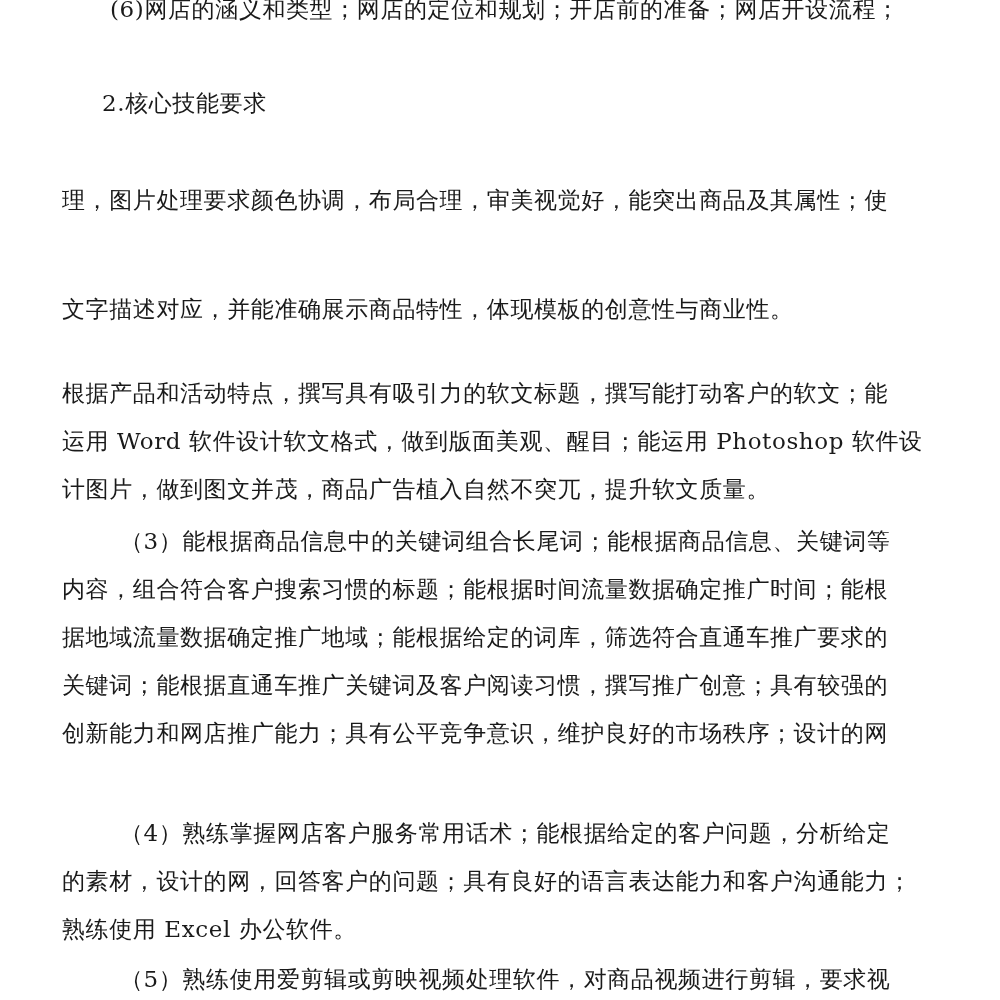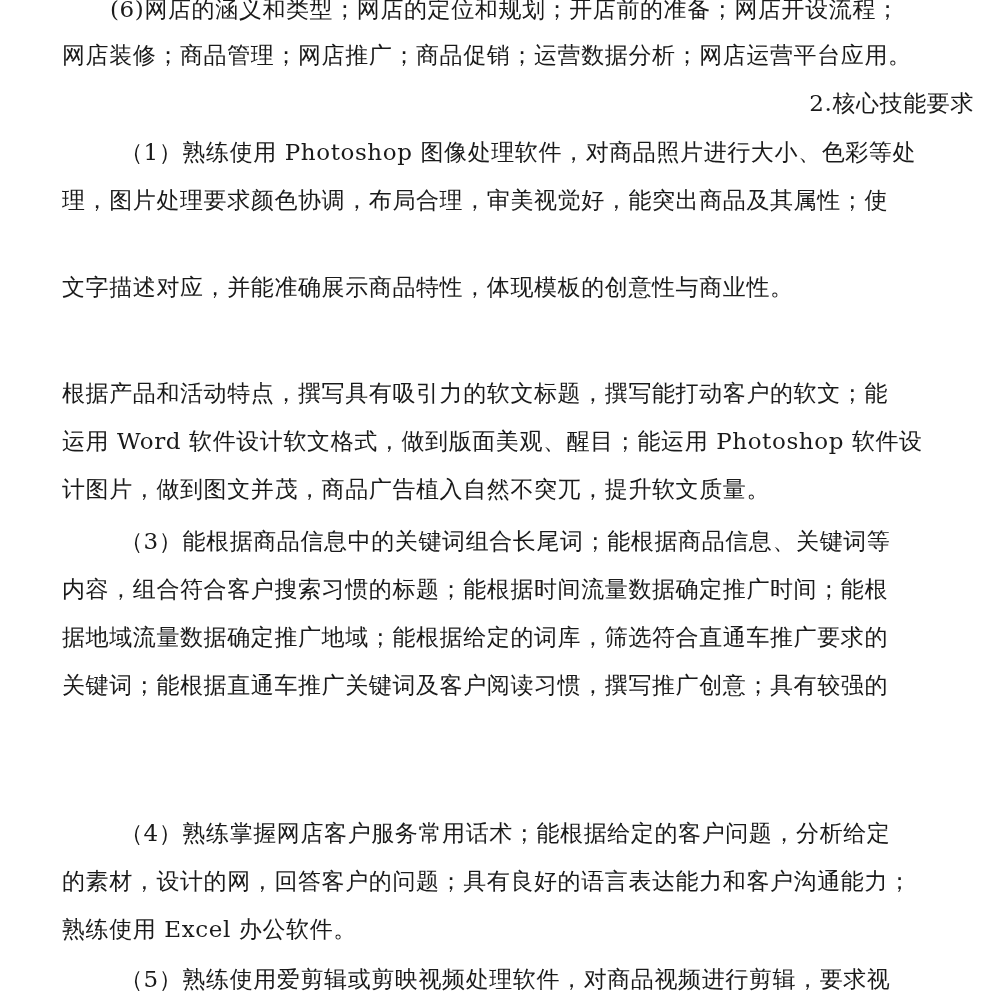--- a/index.html
+++ b/index.html
@@ -3,41 +3,40 @@
 <meta charset="utf-8">
 <style>
   html, body { margin: 0; padding: 0; background: #ffffff; }
   body { width: 1000px; height: 1000px; overflow: hidden; position: relative;
          font-family: "DejaVu Serif", "Liberation Serif", serif; color: #1a1a1a; }
   .page { position: absolute; left: 0; top: 0; width: 1000px; height: 1000px; padding-left: 20px; }
   .line { position: absolute; left: 62px; width: 880px; font-size: 23px; line-height: 30px;
           white-space: nowrap; letter-spacing: 0.6px; }
   .indent { left: 110px; }
   .indent-sm { left: 120px; }
-  .indent-heading { left: 94px; text-align: right; }
+  .indent-heading { left: 102px; }
 </style>
 </head>
 <body>
 
 <div class="page">
   <div class="line indent" style="top:-6px">(6)网店的涵义和类型；网店的定位和规划；开店前的准备；网店开设流程；</div>
-  <div class="line" style="top:40px">网店装修；商品管理；网店推广；商品促销；运营数据分析；网店运营平台应用。</div>
   <div class="line indent-heading" style="top:88px">2.核心技能要求</div>
 
-  <div class="line indent-sm" style="top:137px">（1）熟练使用 Photoshop 图像处理软件，对商品照片进行大小、色彩等处</div>
   <div class="line" style="top:185px">理，图片处理要求颜色协调，布局合理，审美视觉好，能突出商品及其属性；使</div>
-  <div class="line" style="top:272px">文字描述对应，并能准确展示商品特性，体现模板的创意性与商业性。</div>
+  <div class="line" style="top:294px">文字描述对应，并能准确展示商品特性，体现模板的创意性与商业性。</div>
 
   <div class="line" style="top:378px">根据产品和活动特点，撰写具有吸引力的软文标题，撰写能打动客户的软文；能</div>
   <div class="line" style="top:474px">计图片，做到图文并茂，商品广告植入自然不突兀，提升软文质量。</div>
   <div class="line" style="top:426px">运用 Word 软件设计软文格式，做到版面美观、醒目；能运用 Photoshop 软件设</div>
 
   <div class="line indent-sm" style="top:526px">（3）能根据商品信息中的关键词组合长尾词；能根据商品信息、关键词等</div>
   <div class="line" style="top:622px">据地域流量数据确定推广地域；能根据给定的词库，筛选符合直通车推广要求的</div>
   <div class="line" style="top:574px">内容，组合符合客户搜索习惯的标题；能根据时间流量数据确定推广时间；能根</div>
   <div class="line" style="top:670px">关键词；能根据直通车推广关键词及客户阅读习惯，撰写推广创意；具有较强的</div>
+  <div class="line" style="top:718px">创新能力和网店推广能力；具有公平竞争意识，维护良好的市场秩序；设计的网</div>
 
   <div class="line indent-sm" style="top:818px">（4）熟练掌握网店客户服务常用话术；能根据给定的客户问题，分析给定</div>
   <div class="line" style="top:866px">的素材，设计的网，回答客户的问题；具有良好的语言表达能力和客户沟通能力；</div>
   <div class="line" style="top:914px">熟练使用 Excel 办公软件。</div>
 
   <div class="line indent-sm" style="top:964px">（5）熟练使用爱剪辑或剪映视频处理软件，对商品视频进行剪辑，要求视</div>
 </div>
 
 </body></html>

